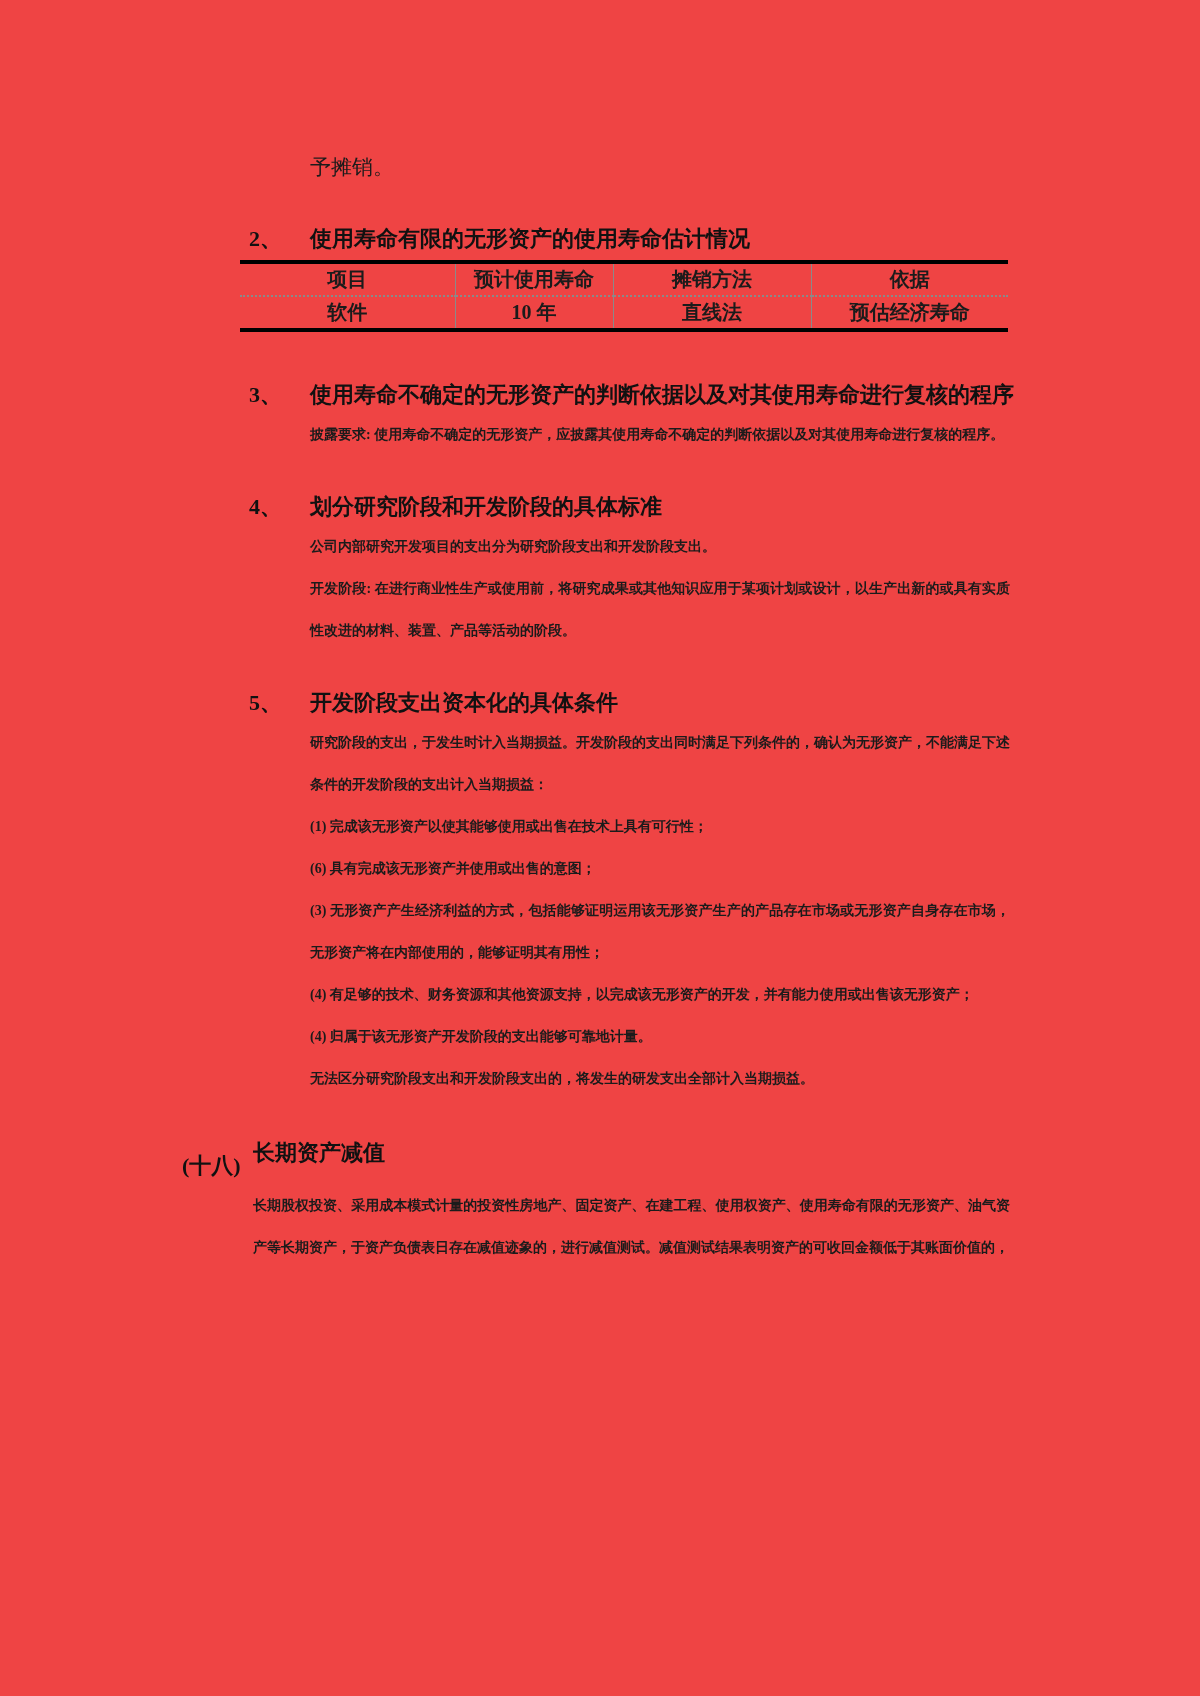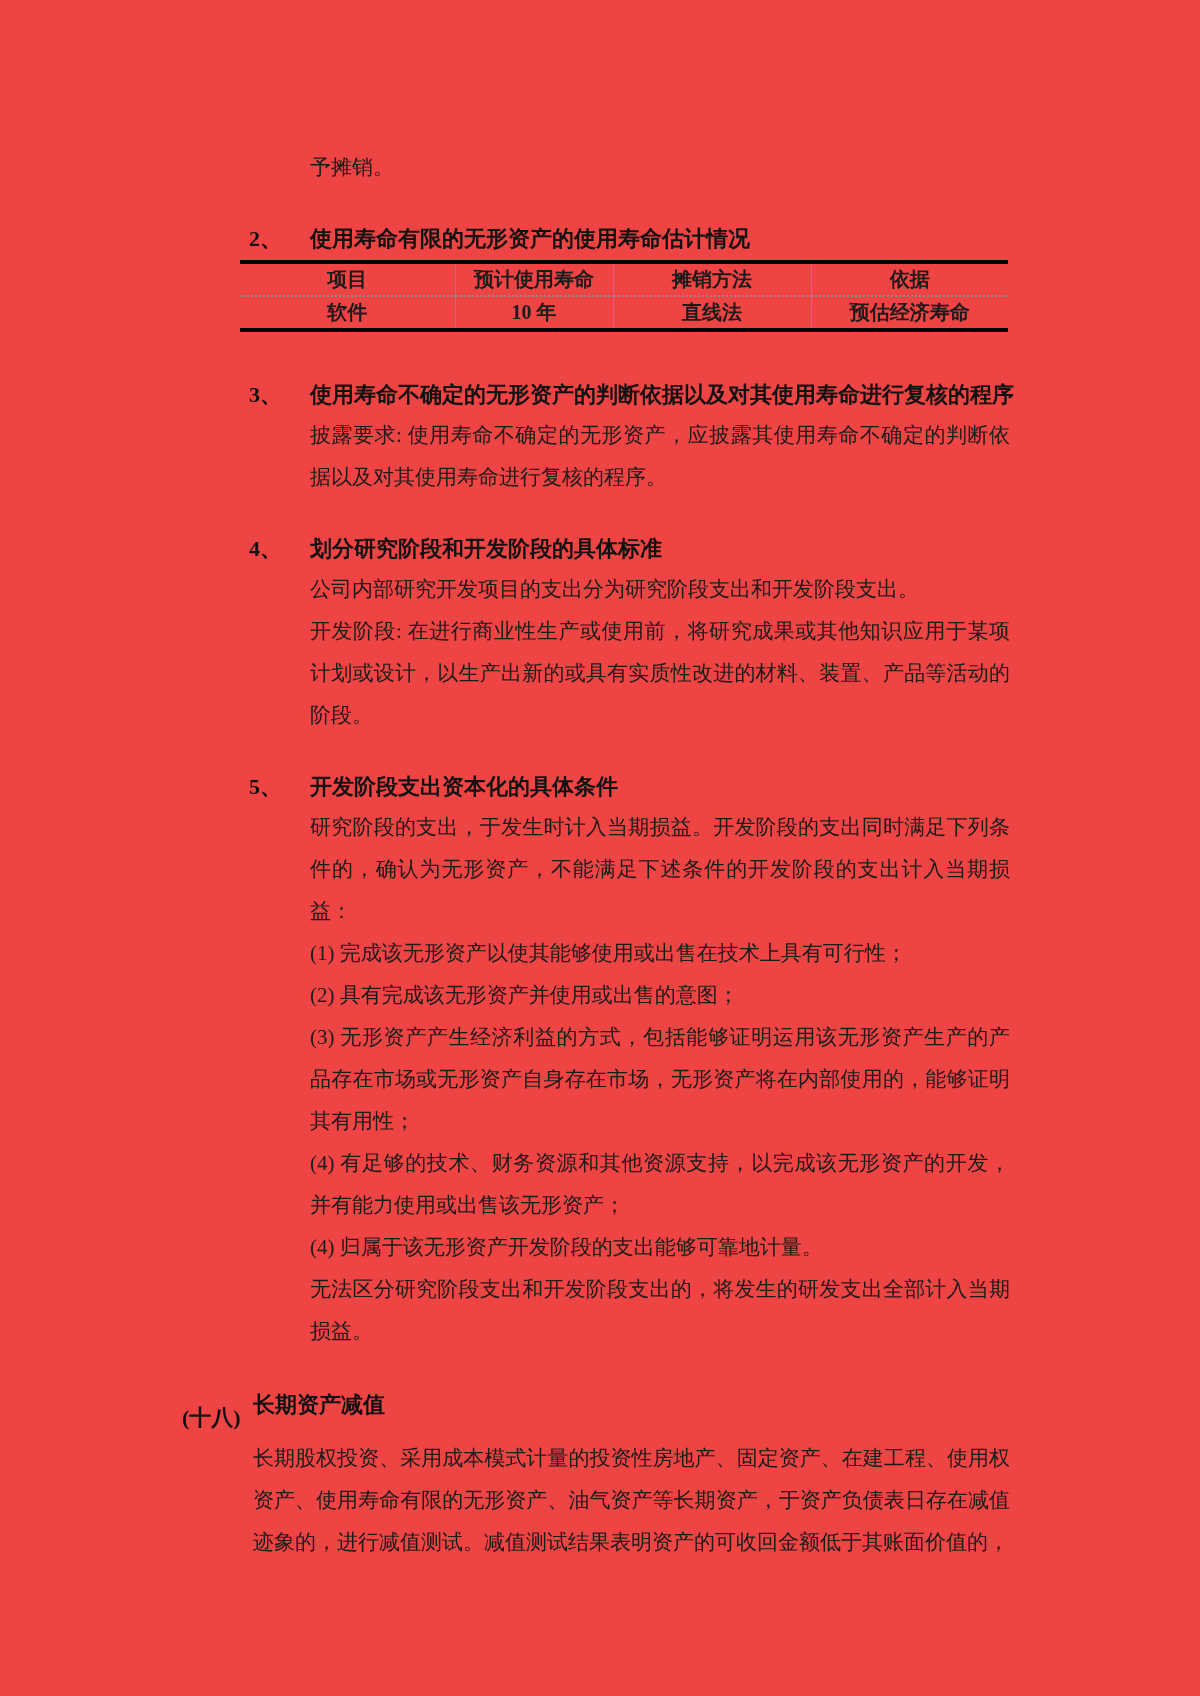--- a/index.html
+++ b/index.html
@@ -70,23 +70,24 @@
   .acct-table td:not(:first-child) {
     border-left: 1px solid #8a8a8a;
   }
   .acct-table thead th {
     border-bottom: 2px dotted #8a8a8a;
   }
 
   .body-par {
     margin: 2px 0 0 310px;
     width: 700px;
-    font-size: 21px;
+    font-size: 14px;
     line-height: 42px;
     text-align: justify;
+    font-weight: bold;
   }
   .body-par.follow { margin-top: 0; }
   .body-par.wide {
     margin-left: 253px;
     width: 757px;
   }
 </style>
 </head>
 <body>
 
@@ -136,21 +137,21 @@
   </div>
   <p class="body-par">公司内部研究开发项目的支出分为研究阶段支出和开发阶段支出。</p>
   <p class="body-par follow">开发阶段: 在进行商业性生产或使用前，将研究成果或其他知识应用于某项计划或设计，以生产出新的或具有实质性改进的材料、装置、产品等活动的阶段。</p>
 
   <div class="sec-head mt-sec5">
     <span class="sec-num">5、</span>
     <span class="sec-title">开发阶段支出资本化的具体条件</span>
   </div>
   <p class="body-par">研究阶段的支出，于发生时计入当期损益。开发阶段的支出同时满足下列条件的，确认为无形资产，不能满足下述条件的开发阶段的支出计入当期损益：</p>
   <p class="body-par follow">(1) 完成该无形资产以使其能够使用或出售在技术上具有可行性；</p>
-  <p class="body-par follow">(2) 具有完成该无形资产并使用或出售的意图；</p>
+  <p class="body-par follow">(6) 具有完成该无形资产并使用或出售的意图；</p>
   <p class="body-par follow">(3) 无形资产产生经济利益的方式，包括能够证明运用该无形资产生产的产品存在市场或无形资产自身存在市场，无形资产将在内部使用的，能够证明其有用性；</p>
   <p class="body-par follow">(4) 有足够的技术、财务资源和其他资源支持，以完成该无形资产的开发，并有能力使用或出售该无形资产；</p>
   <p class="body-par follow">(4) 归属于该无形资产开发阶段的支出能够可靠地计量。</p>
   <p class="body-par follow">无法区分研究阶段支出和开发阶段支出的，将发生的研发支出全部计入当期损益。</p>
 
   <div class="sec-head lvl18 mt-sec18">
     <span class="sec-num">(十八)</span>
     <span class="sec-title">长期资产减值</span>
   </div>
   <p class="body-par wide">长期股权投资、采用成本模式计量的投资性房地产、固定资产、在建工程、使用权资产、使用寿命有限的无形资产、油气资产等长期资产，于资产负债表日存在减值迹象的，进行减值测试。减值测试结果表明资产的可收回金额低于其账面价值的，</p>

